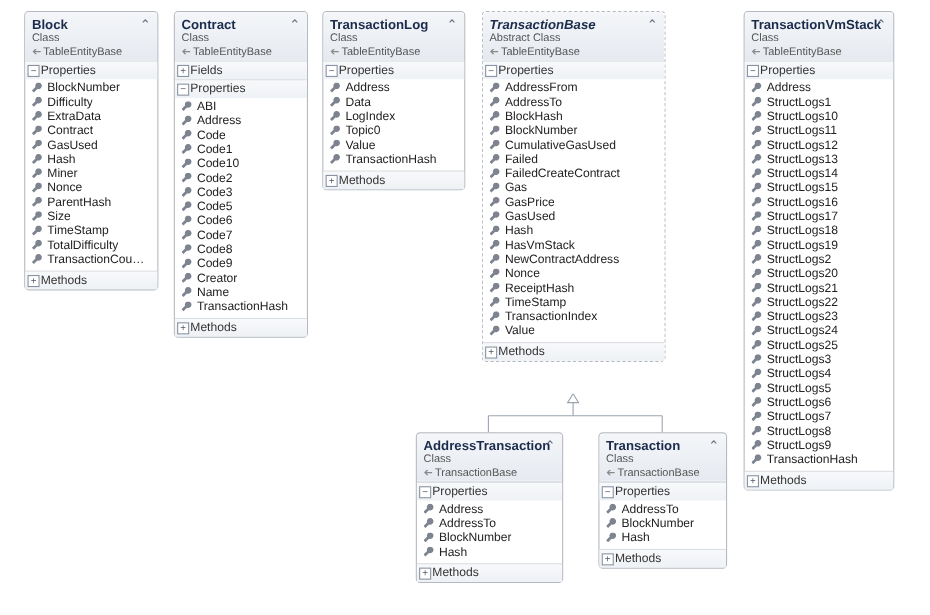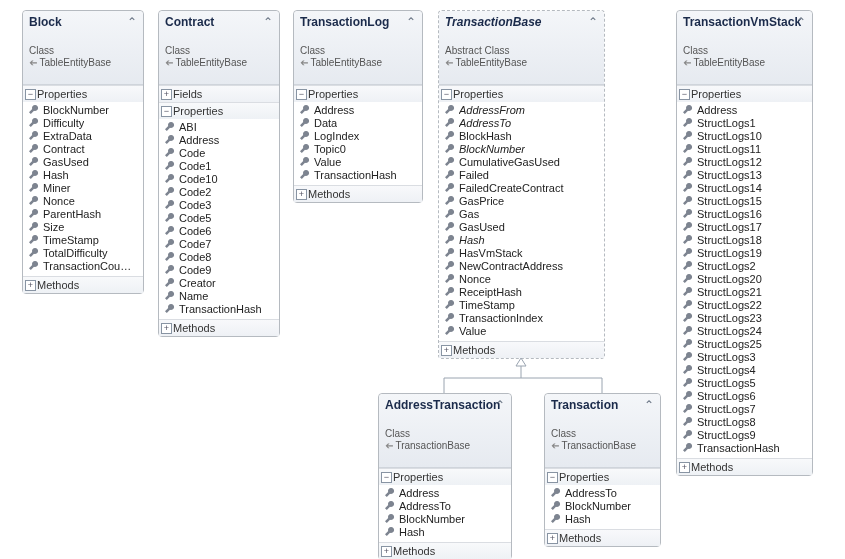--- a/index.html
+++ b/index.html
@@ -1,32 +1,32 @@
 <!DOCTYPE html>
 <html><head>
 <meta charset="utf-8">
 <style>
   body{margin:0;font-family:"Segoe UI",Arial,sans-serif;font-size:11px;color:#222;background:#fff;width:845px;height:559px;position:relative;overflow:hidden}
   .box{position:absolute;border:1px solid #b5bac0;border-radius:4px;background:#fff;box-shadow:0 0 0 rgba(0,0,0,0)}
   .box.abstract{border-style:dashed}
-  .hdr{background:linear-gradient(#f4f6f9,#e6eaf0);border-bottom:1px solid #cfd4db;border-radius:4px 4px 0 0;padding:4px 6px 16px 6px;position:relative}
+  .hdr{background:linear-gradient(#f4f6f9,#e6eaf0);border-bottom:1px solid #cfd4db;border-radius:4px 4px 0 0;padding:4px 6px 1px 6px;position:relative}
   .title{font-weight:bold;font-size:12px;color:#1b2b4b}
   .title.italic{font-style:italic}
-  .sub{font-size:10px;color:#555;margin-top:16px}
+  .sub{font-size:10px;color:#555;margin-top:0}
   .inh{font-size:10px;color:#555;margin-top:1px}
   .inh .arr{display:inline-block;transform:scaleX(-1);margin-right:2px;color:#888}
   .chev{position:absolute;right:6px;top:5px;color:#6a7585;font-size:12px;line-height:1}
   .sect{border-top:1px solid #dadde2;background:linear-gradient(#f8f9fb,#eef1f5);padding:2px 4px 2px 14px;font-size:11px;color:#333;position:relative}
   .sect .pm{position:absolute;left:2px;top:3px;width:9px;height:9px;border:1px solid #8894a3;background:#fff;font-size:9px;line-height:8px;text-align:center;color:#556}
   .items{padding:2px 4px 3px 6px}
   .row{display:flex;align-items:center;gap:4px;padding:0 0 1px 0;white-space:nowrap;overflow:hidden;text-overflow:ellipsis}
   .wr{color:#888;flex:0 0 auto;display:inline-flex}
   .wr svg{display:block}
   .row span.txt{overflow:hidden;text-overflow:ellipsis}
-  .row.italic span.txt{font-style:italic}
+  .row.italic span.txt{}
   svg.conn{position:absolute;pointer-events:none}
 </style>
 </head>
 <body>
 
 <div class="box" id="box-block" style="left:22px;top:10px;width:120px">
     <div class="hdr">
       <div class="title">Block</div>
       <div class="sub">Class</div>
       <div class="inh"><span class="arr">➔</span><span>TableEntityBase</span></div>
@@ -398,29 +398,29 @@
           </svg>
         </span>
         <span class="txt">FailedCreateContract</span>
       </div>
       <div class="row">
         <span class="wr">
           <svg width="10" height="10" viewBox="0 0 10 10">
             <path d="M6 0a3 3 0 0 0-2.8 4L0 7.2 1.8 9l3.2-3.2A3 3 0 1 0 6 0z" fill="#7d8490"></path>
           </svg>
         </span>
+        <span class="txt">Gas</span>
+      </div>
+      <div class="row">
+        <span class="wr">
+          <svg width="10" height="10" viewBox="0 0 10 10">
+            <path d="M6 0a3 3 0 0 0-2.8 4L0 7.2 1.8 9l3.2-3.2A3 3 0 1 0 6 0z" fill="#7d8490"></path>
+          </svg>
+        </span>
         <span class="txt">GasPrice</span>
-      </div>
-      <div class="row">
-        <span class="wr">
-          <svg width="10" height="10" viewBox="0 0 10 10">
-            <path d="M6 0a3 3 0 0 0-2.8 4L0 7.2 1.8 9l3.2-3.2A3 3 0 1 0 6 0z" fill="#7d8490"></path>
-          </svg>
-        </span>
-        <span class="txt">Gas</span>
       </div>
       <div class="row">
         <span class="wr">
           <svg width="10" height="10" viewBox="0 0 10 10">
             <path d="M6 0a3 3 0 0 0-2.8 4L0 7.2 1.8 9l3.2-3.2A3 3 0 1 0 6 0z" fill="#7d8490"></path>
           </svg>
         </span>
         <span class="txt">GasUsed</span>
       </div>
       <div class="row italic">

